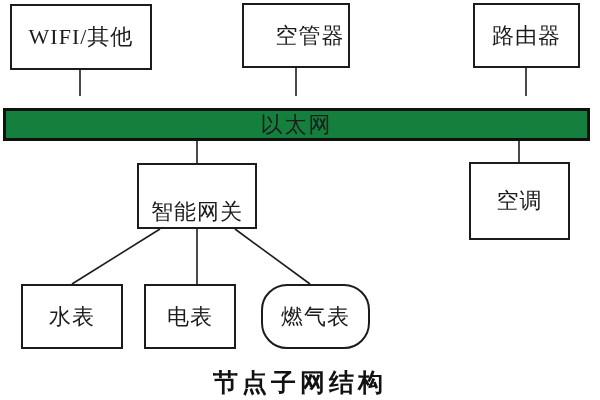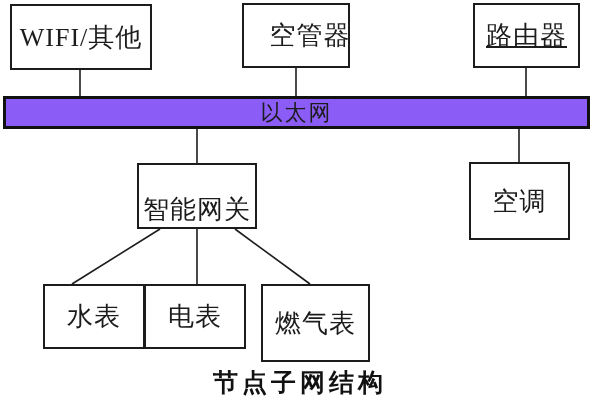--- a/index.html
+++ b/index.html
@@ -24,52 +24,52 @@
   }
   .node {
     position: absolute;
     box-sizing: border-box;
     border: 2px solid #1c1c1c;
     background: #ffffff;
     display: flex;
     align-items: center;
     justify-content: center;
     color: #1c1c1c;
-    font-size: 26px;
+    font-size: 22px;
     letter-spacing: 1px;
     white-space: nowrap;
   }
   
   .node-wifi     { left: 10px;  top: 4px;   width: 142px; height: 66px; }
   .node-airctrl  { left: 242px; top: 3px;   width: 108px; height: 65px; padding-left: 28px; }
-  .node-router   { left: 473px; top: 3px;   width: 107px; height: 65px; text-decoration: underline; }
+  .node-router   { left: 473px; top: 3px;   width: 107px; height: 65px; }
   
   .bus {
     position: absolute;
     left: 3px;
-    top: 96px;
+    top: 108px;
     width: 587px;
     height: 33px;
     box-sizing: border-box;
     border: 3px solid #111111;
-    background: #8b5cf6;
+    background: #15803d;
     display: flex;
     align-items: center;
     justify-content: center;
     color: #1c1c1c;
     font-size: 22px;
     letter-spacing: 2px;
   }
   
   .node-gateway  { left: 137px; top: 163px; width: 120px; height: 66px; align-items: flex-end; }
   .node-ac       { left: 469px; top: 162px; width: 101px; height: 78px; }
   
-  .node-water    { left: 21px;  top: 284px; width: 102px; height: 65px; margin-left: 22px; }
-  .node-electric { left: 144px; top: 284px; width: 102px; height: 65px; }
-  .node-gas      { left: 261px; top: 284px; width: 109px; height: 78px; }
+  .node-water    { left: 21px;  top: 284px; width: 102px; height: 65px; }
+  .node-electric { left: 144px; top: 284px; width: 92px; height: 65px; }
+  .node-gas      { left: 261px; top: 284px; width: 109px; height: 65px; border-radius: 26px; }
   .caption {
     position: absolute;
     left: 0;
     top: 366px;
     width: 600px;
     text-align: center;
     font-family: "DejaVu Sans", "Liberation Sans", sans-serif;
     font-weight: bold;
     font-size: 25px;
     color: #111111;

